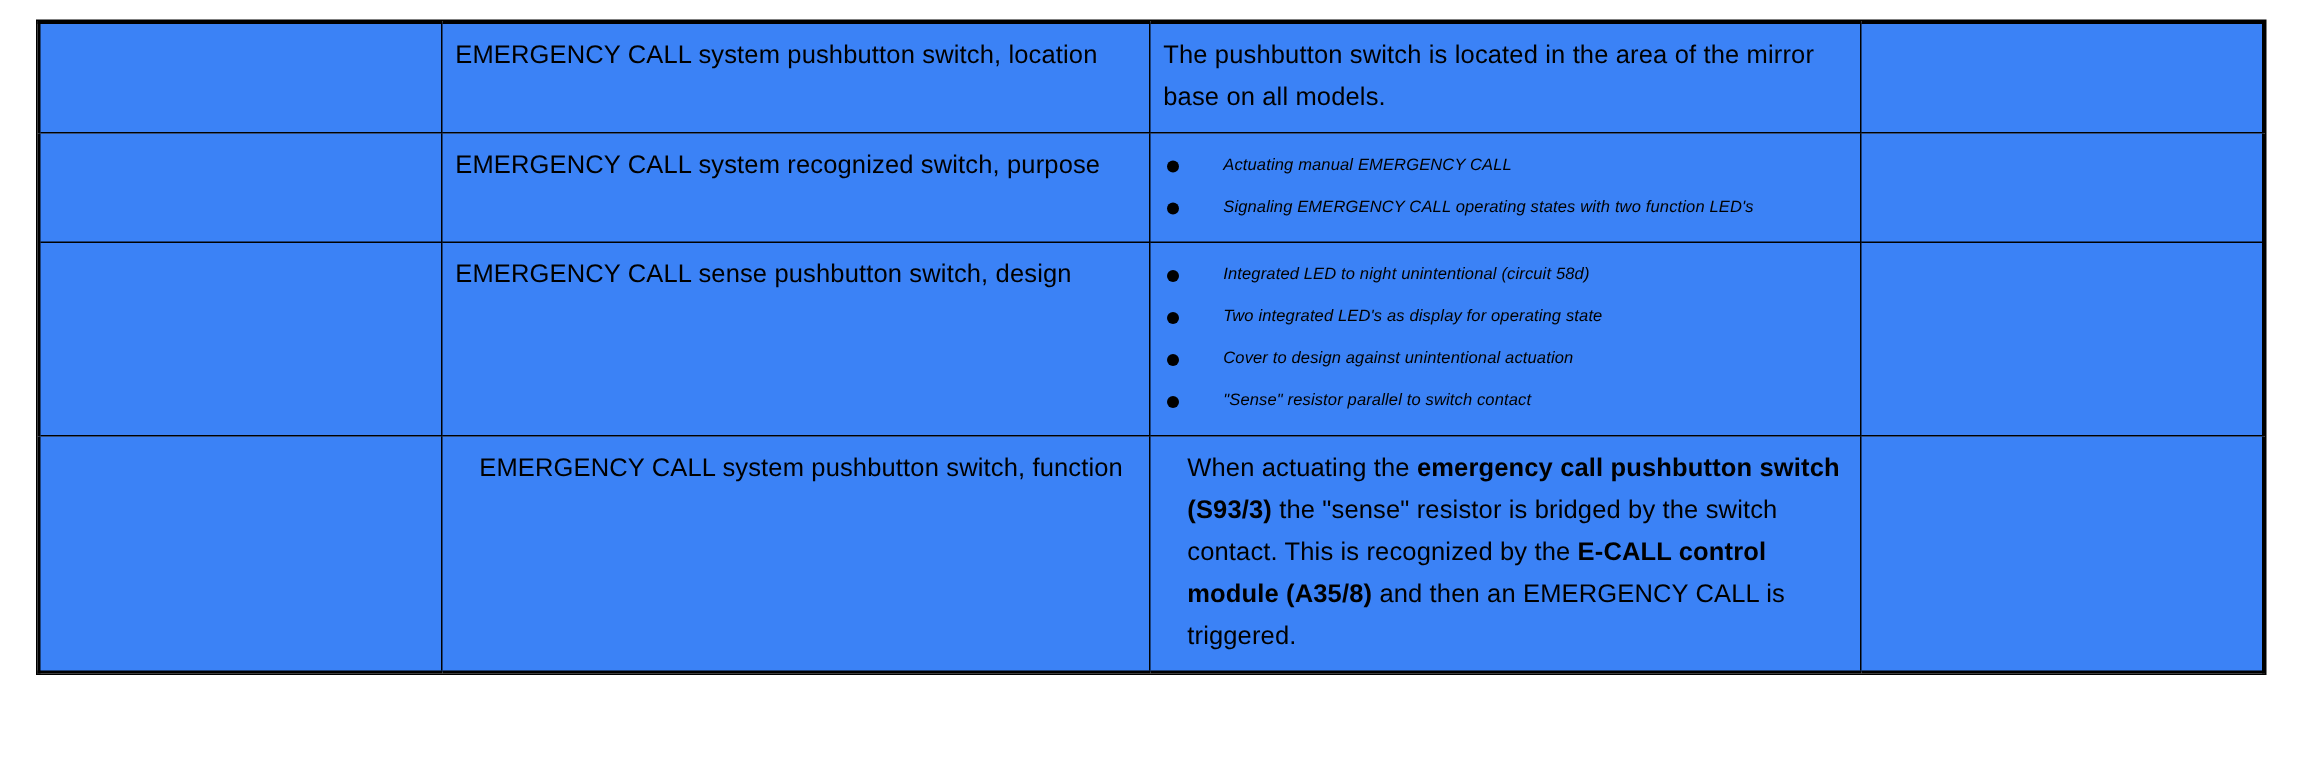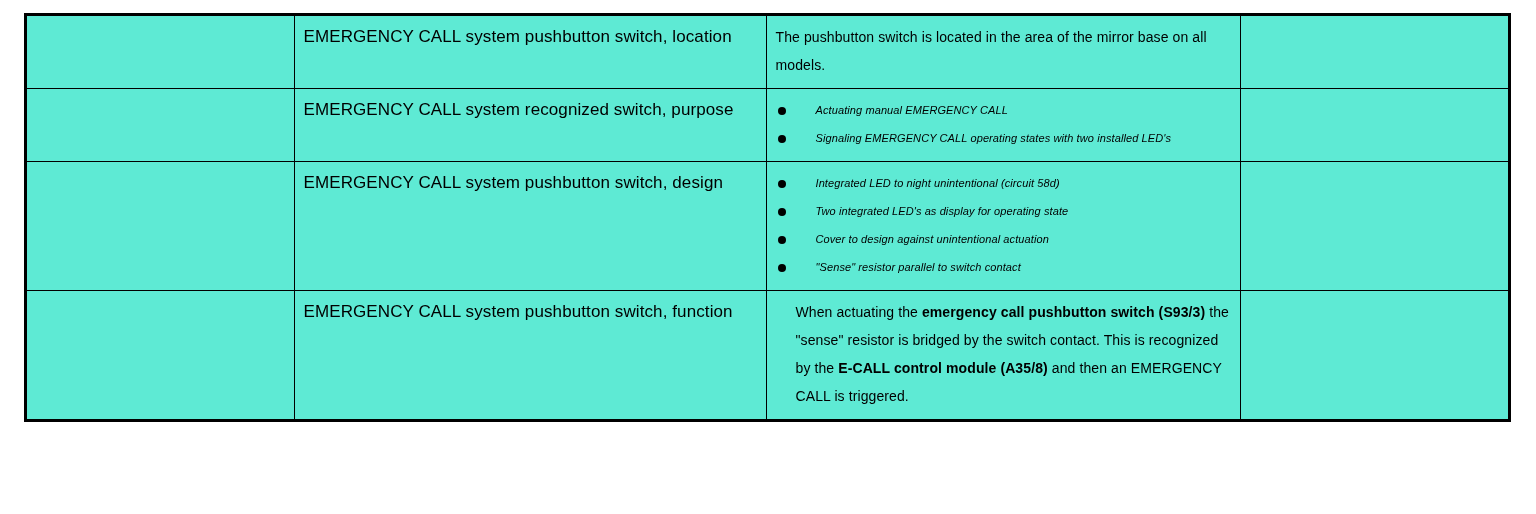--- a/index.html
+++ b/index.html
@@ -34,46 +34,46 @@
 
   .spec-table col.c1 { width: 268px; }
   .spec-table col.c2 { width: 472px; }
   .spec-table col.c3 { width: 474px; }
   .spec-table col.c4 { width: 269px; }
 
   .spec-table td {
     border: 1px solid #000000;
     vertical-align: top;
     padding: 0;
-    background: #5eead4;
+    background: #3b82f6;
   }
 
   
   .spec-table {
     outline: 1px solid #000000;
   }
   .spec-table tr:first-child td { border-top-width: 2px; }
-  .spec-table tr:last-child td { border-bottom-width: 2px; }
+  .spec-table tr:last-child td { border-bottom-width: 2px; padding-left: 16px; }
   .spec-table td:first-child { border-left-width: 2px; }
   .spec-table td:last-child { border-right-width: 2px; }
 
   .cell-pad {
     padding: 7px 8px 9px 9px;
     font-size: 17px;
     line-height: 28px;
     letter-spacing: 0.1px;
   }
 
   .cell-empty {
     min-height: 10px;
   }
 
   .para {
     margin: 0;
-    font-size: 14px;
+    font-size: 17px;
     line-height: 28px;
   }
 
   .bullets {
     margin: 0;
     padding: 0;
     list-style: none;
   }
 
   .bullets li {
@@ -93,21 +93,21 @@
     height: 8px;
     background: #000000;
     border-radius: 50%;
     display: block;
   }
 
   b, .b {
     font-weight: bold;
   }
 
-  .rt { white-space: normal; margin-left: 20px; }
+  .rt { white-space: normal; }
 </style>
 </head>
 <body>
 
 <div class="page">
 
   <table class="spec-table">
     <colgroup>
       <col class="c1">
       <col class="c2">
@@ -142,36 +142,36 @@
         </td>
         <td>
           <div class="cell-pad">
             <ul class="bullets">
               <li>
                 <span class="bullet-dot"></span>
                 <span>Actuating manual EMERGENCY CALL</span>
               </li>
               <li>
                 <span class="bullet-dot"></span>
-                <span>Signaling EMERGENCY CALL operating states with two installed LED's</span>
+                <span>Signaling EMERGENCY CALL operating states with two function LED's</span>
               </li>
             </ul>
           </div>
         </td>
         <td>
           <div class="cell-pad cell-empty"></div>
         </td>
       </tr>
 
       <tr>
         <td>
           <div class="cell-pad cell-empty"></div>
         </td>
         <td>
-          <div class="cell-pad">EMERGENCY CALL system pushbutton switch, design</div>
+          <div class="cell-pad">EMERGENCY CALL sense pushbutton switch, design</div>
         </td>
         <td>
           <div class="cell-pad">
             <ul class="bullets">
               <li>
                 <span class="bullet-dot"></span>
                 <span>Integrated LED to night unintentional (circuit 58d)</span>
               </li>
               <li>
                 <span class="bullet-dot"></span>

